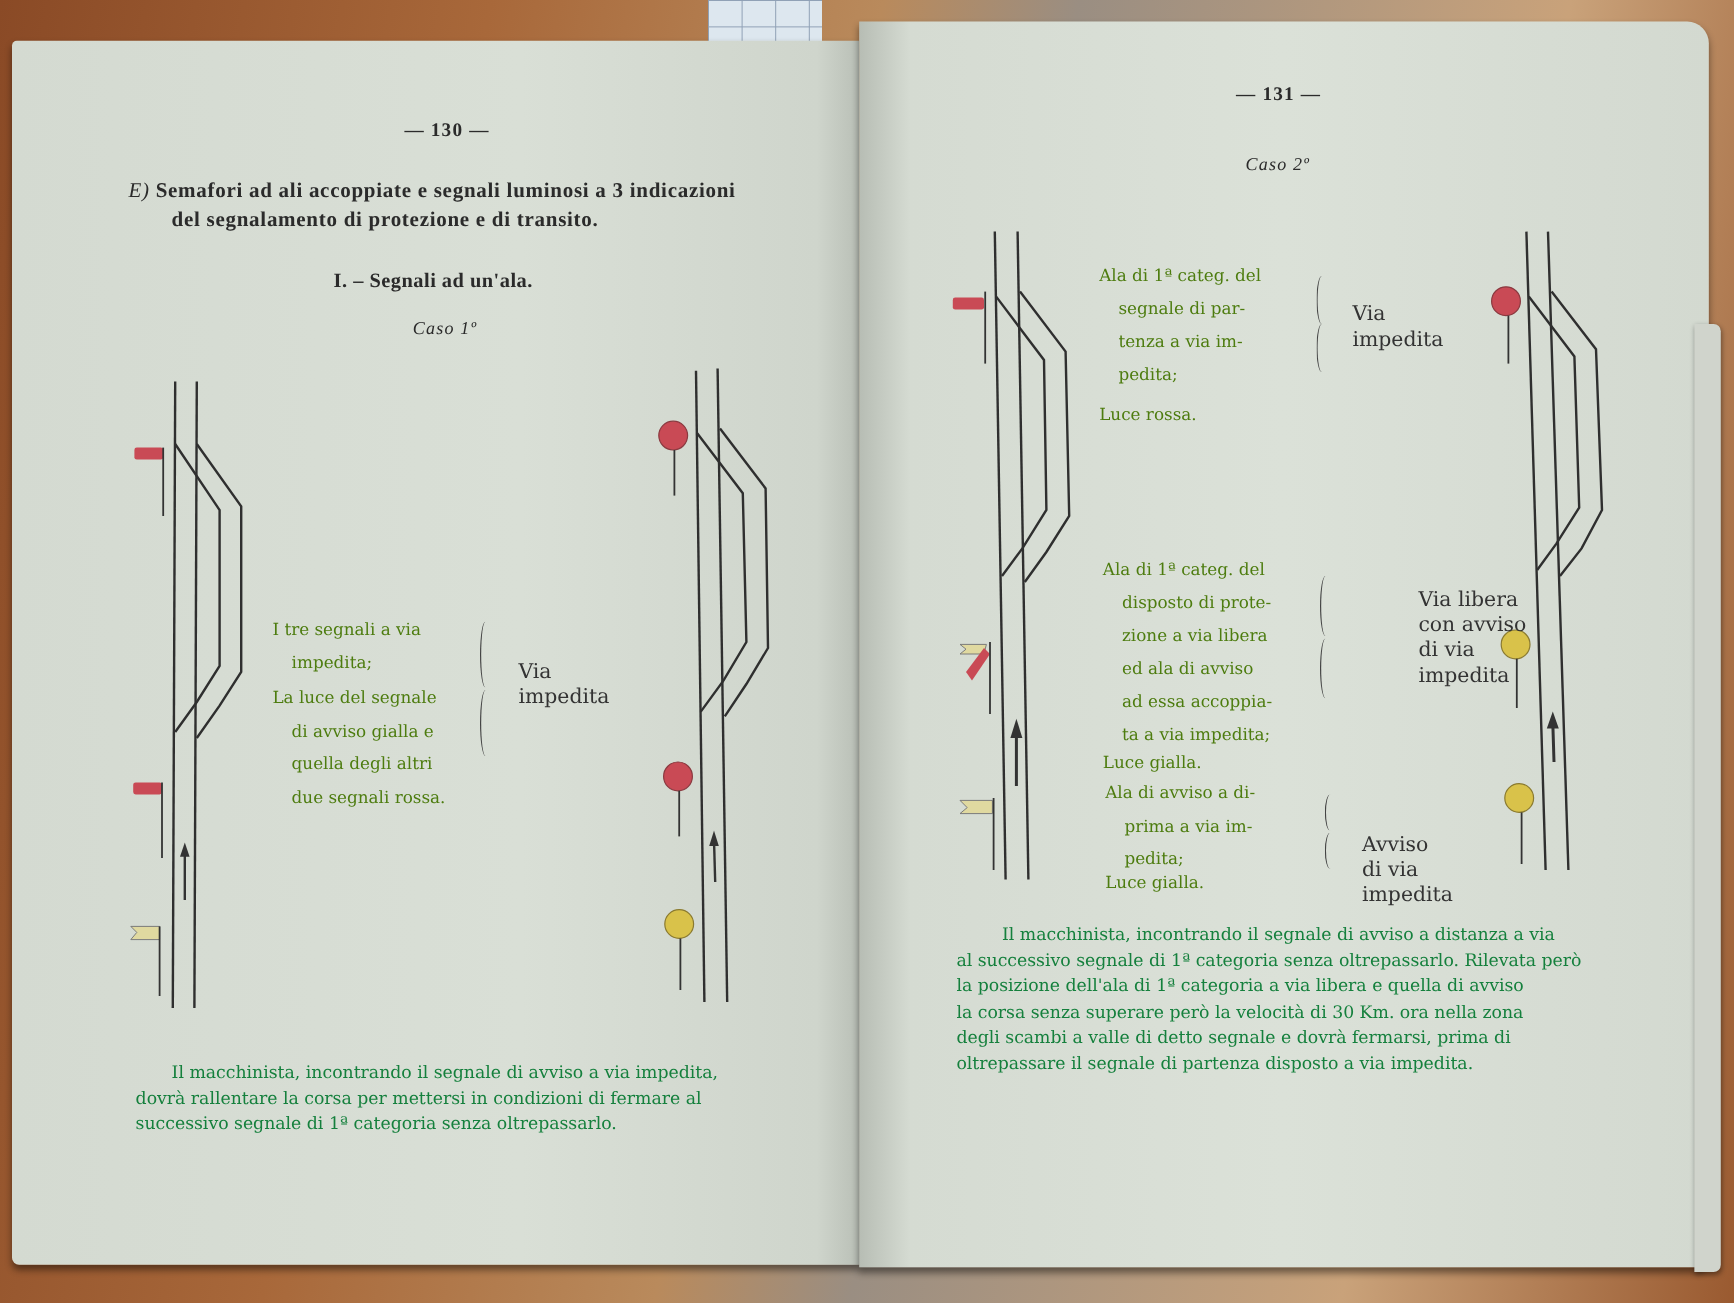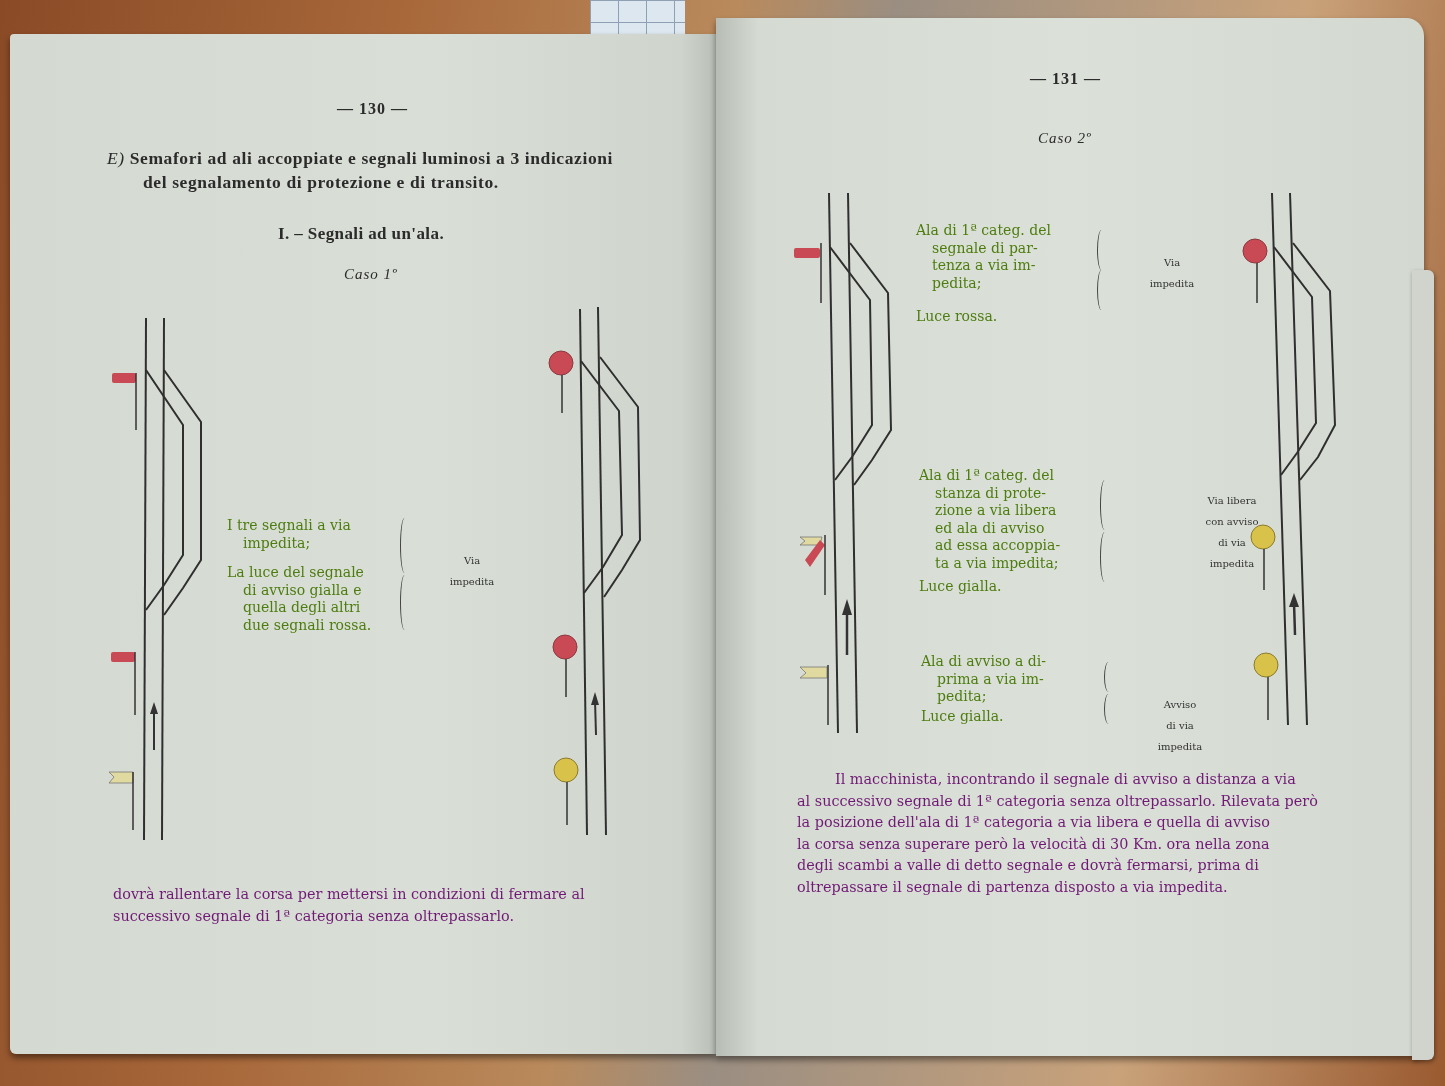--- a/index.html
+++ b/index.html
@@ -35,24 +35,24 @@
       box-shadow: 1px 2px 4px rgba(0,0,0,0.4);
     }
     .abs { position:absolute; }
     .pnum { font-family:"Liberation Serif", serif; font-size:16px; font-weight:bold; letter-spacing:1px; }
     .heading { font-family:"Liberation Serif", serif; font-weight:bold; font-size:17.5px; line-height:24px; letter-spacing:0.6px; }
     .heading .letter { font-style:italic; font-weight:normal; }
     .subhead { font-family:"Liberation Serif", serif; font-weight:bold; font-size:17px; letter-spacing:0.4px; }
     .caso { font-family:"Liberation Serif", serif; font-style:italic; font-size:15px; letter-spacing:1px; }
     .legend { font-size:14px; line-height:17.5px; color:#4d7c0f; }
     .legend p { margin:0; }
-    .legend .ind { padding-left:16px; }
-    .verdict { font-size:10px; line-height:21px; text-align:center; color:#333; }
+    .legend .ind { padding-left:16px;margin-top:10px; }
+    .verdict { font-size:17px; line-height:21px; color:#333; }
     .brace { position:absolute; width:8px; border-left:1.5px solid #444; border-radius:50%; }
-    .body-text { font-size:14.4px; line-height:21.5px; color:#701a75; text-align:justify; }
+    .body-text { font-size:14.4px; line-height:21.5px; color:#15803d; text-align:justify; }
     .body-text p { margin:0; }
     .body-text .first { text-indent:38px; }
     svg.diagram { position:absolute; overflow:visible; }
   </style>
 </head>
 <body>
 
 <div class="grid-paper"></div>
 
 <div class="page page-left"></div>
@@ -126,20 +126,21 @@
   <p class="ind">due segnali rossa.</p>
 </div>
 <div class="brace" style="left:400px; top:518px; height:55px;"></div>
 <div class="brace" style="left:400px; top:575px; height:55px;"></div>
 <div class="abs verdict" style="left:432px; top:550px; width:80px;">
   <div>Via</div>
   <div>impedita</div>
 </div>
 
 <div class="abs body-text" style="left:127px; top:884px; width:526px;">
+  <p class="first" style="text-indent:16px;">Il macchinista, incontrando il segnale di avviso a via impedita,</p>
   <p style="margin-left:-14px;">dovrà rallentare la corsa per mettersi in condizioni di fermare al</p>
   <p style="margin-left:-14px;">successivo segnale di 1ª categoria senza oltrepassarlo.</p>
 </div>
 
 <div class="page page-right"></div>
 <div class="page-right-edge"></div>
 
 <div class="abs pnum" style="left:1030px; top:70px;">— 131 —</div>
 <div class="abs caso" style="left:1038px; top:130px;">Caso 2º</div>
 
@@ -203,21 +204,21 @@
 </div>
 <div class="brace" style="left:1097px; top:230px; height:40px;"></div>
 <div class="brace" style="left:1097px; top:270px; height:40px;"></div>
 <div class="abs verdict" style="left:1127px; top:252px; width:90px;">
   <div>Via</div>
   <div>impedita</div>
 </div>
 
 <div class="abs legend" style="left:919px; top:467px; width:170px;">
   <p>Ala di 1ª categ. del</p>
-  <p class="ind">stanza di prote-</p>
+  <p class="ind">disposto di prote-</p>
   <p class="ind">zione a via libera</p>
   <p class="ind">ed ala di avviso</p>
   <p class="ind">ad essa accoppia-</p>
   <p class="ind">ta a via impedita;</p>
   <p style="margin-top:6px;">Luce gialla.</p>
 </div>
 <div class="brace" style="left:1100px; top:480px; height:50px;"></div>
 <div class="brace" style="left:1100px; top:532px; height:50px;"></div>
 <div class="abs verdict" style="left:1182px; top:490px; width:100px;">
   <div>Via libera</div>

